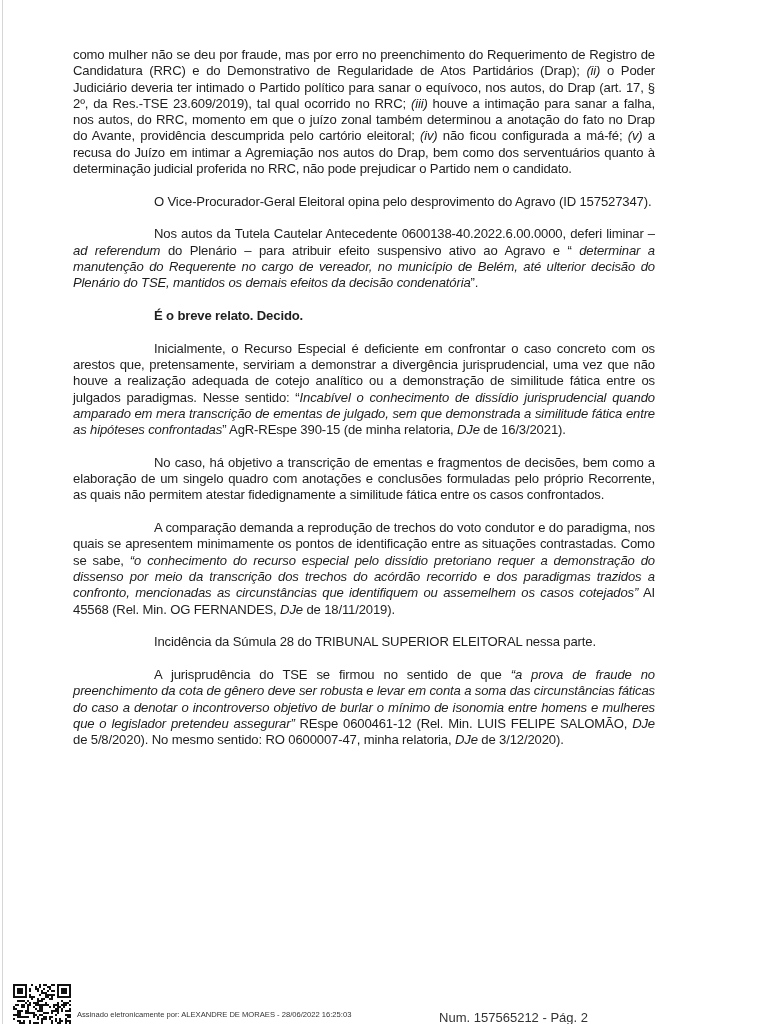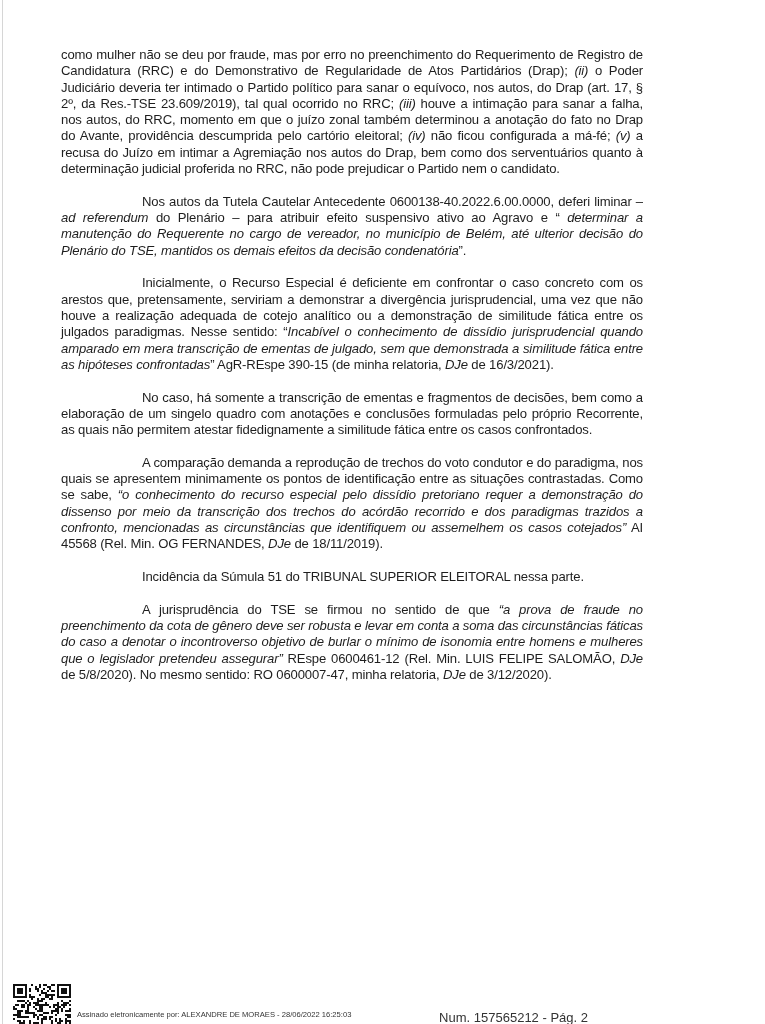--- a/index.html
+++ b/index.html
@@ -1,45 +1,47 @@
 <!DOCTYPE html>
 <html><head>
 <meta charset="utf-8">
 <style>
   html, body { margin: 0; padding: 0; }
   body {
     width: 765px; height: 1024px; background: #ffffff; position: relative; overflow: hidden;
     font-family: "Liberation Sans", sans-serif; color: #1e1e1e;
   }
   .edge { position: absolute; left: 2px; top: 0; width: 1px; height: 1024px; background: #d6d6d6; }
-  .page { position: absolute; left: 61px; top: 47px; width: 582px; }
+  .page { position: absolute; left: 73px; top: 47px; width: 582px; }
   .para {
     font-size: 13.1px; line-height: 16.3px; text-align: justify; margin: 0 0 16.4px 0;
     letter-spacing: -0.15px;
   }
   .para .ind { display: inline-block; width: 81px; }
   .para i { font-style: italic; }
   .para b { font-weight: bold; }
   .footer { position: absolute; left: 0; top: 972px; width: 610px; height: 84px; }
   .qr { position: absolute; left: 13px; top: 12px; width: 58px; height: 58px; }
   .sig { position: absolute; left: 77px; top: 37px; font-size: 7.6px; line-height: 12.3px; color: #333; white-space: nowrap; }
   .pagenum { position: absolute; right: 22px; top: 38px; font-size: 13px; color: #333; padding-left: 24px; }
 </style>
 </head>
 <body>
 
 <div class="edge"></div>
 
 <div class="page" id="doc">
     <p class="para"><span>como mulher não se deu por fraude, mas por erro no preenchimento do Requerimento de Registro de Candidatura (RRC) e do Demonstrativo de Regularidade de Atos Partidários (Drap); </span><i>(ii)</i><span> o Poder Judiciário deveria ter intimado o Partido político para sanar o equívoco, nos autos, do Drap (art. 17, § 2º, da Res.-TSE 23.609/2019), tal qual ocorrido no RRC; </span><i>(iii)</i><span> houve a intimação para sanar a falha, nos autos, do RRC, momento em que o juízo zonal também determinou a anotação do fato no Drap do Avante, providência descumprida pelo cartório eleitoral; </span><i>(iv)</i><span> não ficou configurada a má-fé; </span><i>(v)</i><span> a recusa do Juízo em intimar a Agremiação nos autos do Drap, bem como dos serventuários quanto à determinação judicial proferida no RRC, não pode prejudicar o Partido nem o candidato.</span></p>
+    <p class="para"><span class="ind"></span><span>O Vice-Procurador-Geral Eleitoral opina pelo desprovimento do Agravo (ID 157527347).</span></p>
     <p class="para"><span class="ind"></span><span>Nos autos da Tutela Cautelar Antecedente 0600138-40.2022.6.00.0000, deferi liminar – </span><i>ad referendum</i><span> do Plenário – para atribuir efeito suspensivo ativo ao Agravo e “ </span><i>determinar a manutenção do Requerente no cargo de vereador, no município de Belém, até ulterior decisão do Plenário do TSE, mantidos os demais efeitos da decisão condenatória</i><span>”.</span></p>
+    <p class="para"><span class="ind"></span><b>É o breve relato. Decido.</b></p>
     <p class="para"><span class="ind"></span><span>Inicialmente, o Recurso Especial é deficiente em confrontar o caso concreto com os arestos que, pretensamente, serviriam a demonstrar a divergência jurisprudencial, uma vez que não houve a realização adequada de cotejo analítico ou a demonstração de similitude fática entre os julgados paradigmas. Nesse sentido: “</span><i>Incabível o conhecimento de dissídio jurisprudencial quando amparado em mera transcrição de ementas de julgado, sem que demonstrada a similitude fática entre as hipóteses confrontadas</i><span>” AgR-REspe 390-15 (de minha relatoria, </span><i>DJe</i><span> de 16/3/2021).</span></p>
-    <p class="para"><span class="ind"></span><span>No caso, há somente a transcrição de ementas e fragmentos de decisões, bem como a elaboração de um singelo quadro com anotações e conclusões formuladas pelo próprio Recorrente, as quais não permitem atestar fidedignamente a similitude fática entre os casos confrontados.</span></p>
+    <p class="para"><span class="ind"></span><span>No caso, há objetivo a transcrição de ementas e fragmentos de decisões, bem como a elaboração de um singelo quadro com anotações e conclusões formuladas pelo próprio Recorrente, as quais não permitem atestar fidedignamente a similitude fática entre os casos confrontados.</span></p>
     <p class="para"><span class="ind"></span><span>A comparação demanda a reprodução de trechos do voto condutor e do paradigma, nos quais se apresentem minimamente os pontos de identificação entre as situações contrastadas. Como se sabe, </span><i>“o conhecimento do recurso especial pelo dissídio pretoriano requer a demonstração do dissenso por meio da transcrição dos trechos do acórdão recorrido e dos paradigmas trazidos a confronto, mencionadas as circunstâncias que identifiquem ou assemelhem os casos cotejados”</i><span> AI 45568 (Rel. Min. OG FERNANDES, </span><i>DJe</i><span> de 18/11/2019).</span></p>
-    <p class="para"><span class="ind"></span><span>Incidência da Súmula 51 do TRIBUNAL SUPERIOR ELEITORAL nessa parte.</span></p>
+    <p class="para"><span class="ind"></span><span>Incidência da Súmula 28 do TRIBUNAL SUPERIOR ELEITORAL nessa parte.</span></p>
     <p class="para"><span class="ind"></span><span>A jurisprudência do TSE se firmou no sentido de que </span><i>“a prova de fraude no preenchimento da cota de gênero deve ser robusta e levar em conta a soma das circunstâncias fáticas do caso a denotar o incontroverso objetivo de burlar o mínimo de isonomia entre homens e mulheres que o legislador pretendeu assegurar”</i><span> REspe 0600461-12 (Rel. Min. LUIS FELIPE SALOMÃO, </span><i>DJe</i><span> de 5/8/2020). No mesmo sentido: RO 0600007-47, minha relatoria, </span><i>DJe</i><span> de 3/12/2020).</span></p>
   </div>
 
 <div class="footer">
   <svg class="qr" viewBox="0 0 29 29" shape-rendering="crispEdges" id="qr">
       <rect x="0" y="0" width="29" height="29" fill="#fff"></rect>
       <rect x="9" y="0" width="1" height="1" fill="#111"></rect>
       <rect x="13" y="0" width="1" height="1" fill="#111"></rect>
       <rect x="15" y="0" width="1" height="1" fill="#111"></rect>
       <rect x="16" y="0" width="1" height="1" fill="#111"></rect>

